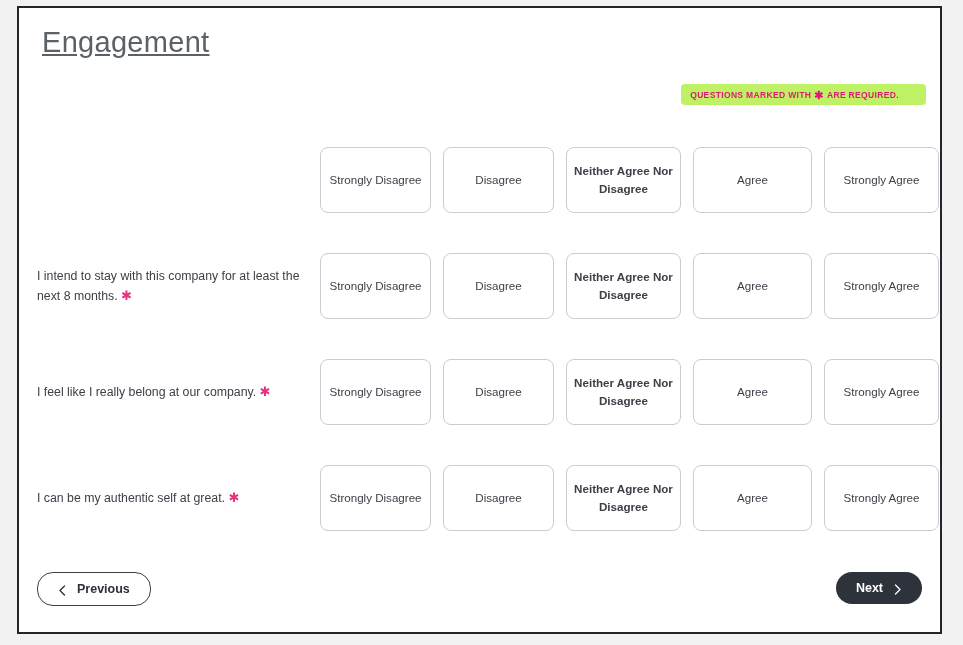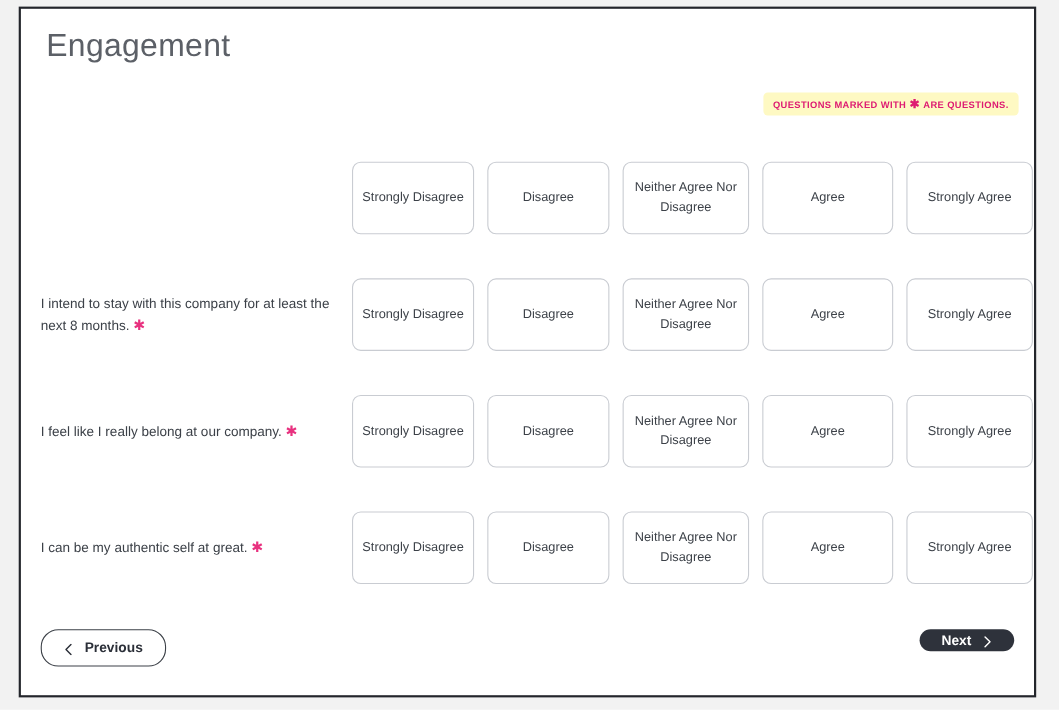--- a/index.html
+++ b/index.html
@@ -26,29 +26,30 @@
   
   #page-title {
     position: absolute;
     left: 23px;
     top: 18px;
     font-size: 29px;
     font-weight: 300;
     letter-spacing: 0.3px;
     color: #5c6067;
     white-space: nowrap;
+    text-decoration: underline;
   }
 
   #required-banner {
     position: absolute;
     right: 14px;
     top: 76px;
-    background: #fef9c3;
+    background: #bef264;
     border-radius: 4px;
-    padding: 5px 9px 5px 9px;
+    padding: 5px 27px 5px 9px;
     font-size: 8.5px;
     font-weight: bold;
     letter-spacing: 0.35px;
     color: #de1b72;
     white-space: nowrap;
     display: flex;
     align-items: center;
     gap: 3px;
   }
   #required-banner .star { font-size: 11px; line-height: 1; position: relative; top: 0.5px; }
@@ -103,21 +104,21 @@
     text-align: center;
     font-size: 11.6px;
     line-height: 18px;
     color: #3c4148;
     cursor: pointer;
     user-select: none;
     padding: 0 4px;
   }
   .option:nth-child(1) { flex: 0 0 111px; }
   .option:nth-child(2) { flex: 0 0 111px; }
-  .option:nth-child(3) { flex: 0 0 115px; }
+  .option:nth-child(3) { flex: 0 0 115px; font-weight: bold; }
   .option:nth-child(4) { flex: 0 0 119px; }
   .option:nth-child(5) { flex: 0 0 115px; text-align: center; }
 
   
   #footer {
     position: absolute;
     left: 0;
     bottom: 26px;
     width: 100%;
     height: 34px;
@@ -139,21 +140,21 @@
     align-items: center;
     gap: 11px;
     cursor: pointer;
     font-family: "Liberation Sans", sans-serif;
   }
 
   #next-button {
     position: absolute;
     right: 18px;
     top: 0;
-    height: 20px;
+    height: 32px;
     padding: 0 20px;
     border: none;
     border-radius: 16px;
     background: #2e323b;
     color: #ffffff;
     font-size: 12.5px;
     font-weight: bold;
     display: flex;
     align-items: center;
     gap: 11px;
@@ -167,21 +168,21 @@
 </head>
 <body>
 
 <div id="survey-card">
 
   <div id="page-title">Engagement</div>
 
   <div id="required-banner">
     <span>QUESTIONS MARKED WITH</span>
     <span class="star">✱</span>
-    <span>ARE QUESTIONS.</span>
+    <span>ARE REQUIRED.</span>
   </div>
 
   <div id="questions">
 
     <div class="question-row">
       <div class="options">
         <div class="option">Strongly Disagree</div>
         <div class="option">Disagree</div>
         <div class="option">Neither Agree Nor Disagree</div>
         <div class="option">Agree</div>

